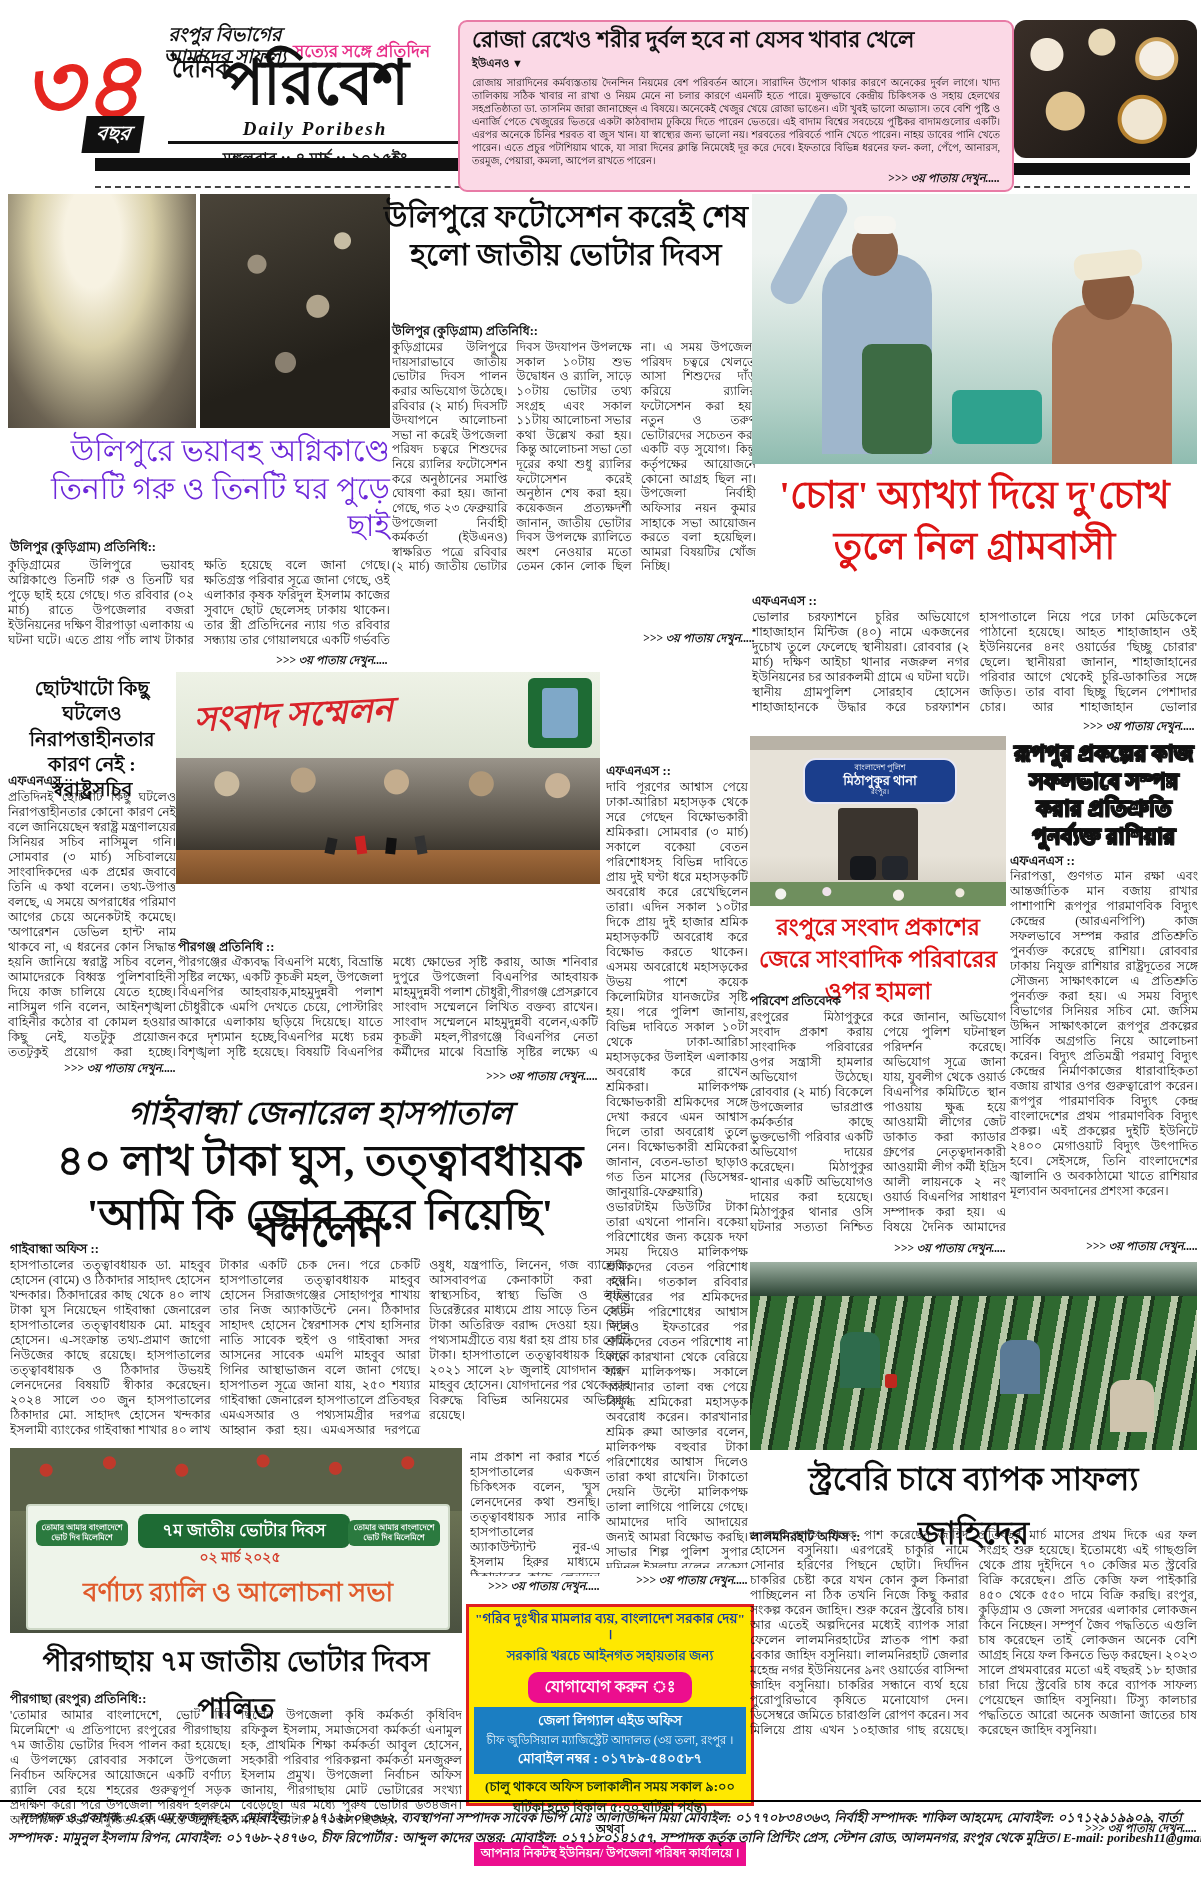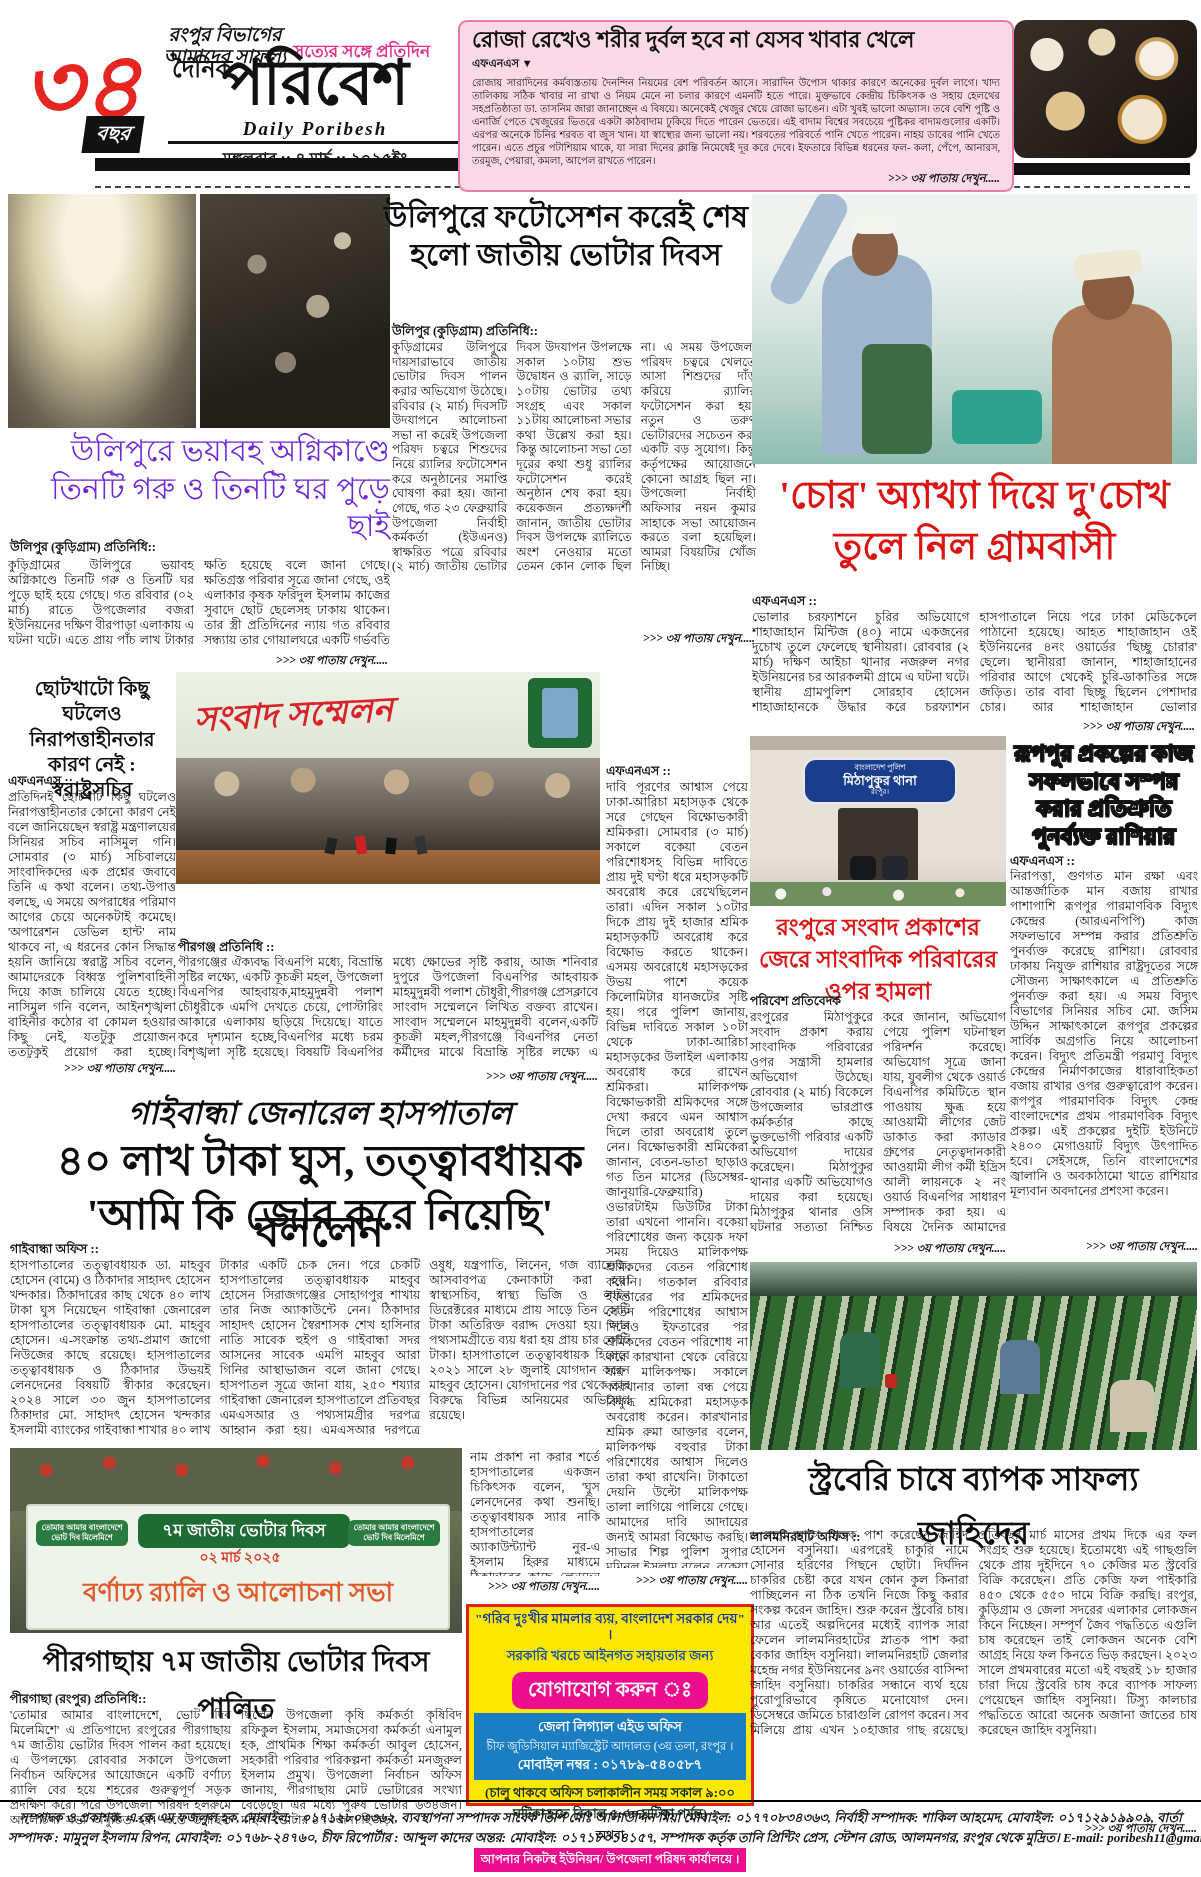--- a/index.html
+++ b/index.html
@@ -32,21 +32,21 @@
   .dashed{border-top:2px dashed #444;}
   
   .rmd-box{background:#fbd9e6;border:2px solid #e87ba6;border-radius:9px;padding:6px 12px;}
   .rmd-h{font-size:22px;font-weight:900;line-height:1.12;}
   .rmd-by{font-size:11px;font-weight:bold;margin-top:2px;}
   .rmd-body{font-size:10px;line-height:1.3;text-align:justify;height:94px;overflow:hidden;margin-top:2px;}
   
   .ad-box{background:#ffe800;border:3px solid #e02020;padding:4px 5px;text-align:center;}
   .ad-l1{color:#15399e;font-weight:900;font-size:13.5px;line-height:1.2;}
   .ad-l2{color:#1553a0;font-weight:900;font-size:13.5px;margin-top:2px;}
-  .ad-contact{background:#ec0e8e;color:#fff;font-weight:900;font-size:20px;border-radius:10px;
+  .ad-contact{background:#ec0e8e;color:#fff;font-weight:900;font-size:16px;border-radius:10px;
               display:inline-block;padding:2px 16px;margin-top:4px;}
   .ad-office{background:#1b7ec2;color:#fff;margin-top:4px;padding:3px 2px;}
   .ad-o1{font-size:13.5px;font-weight:bold;}
   .ad-o2{font-size:11.5px;line-height:1.25;}
   .ad-o3{font-size:13.5px;font-weight:bold;}
   .ad-hours{font-size:13px;font-weight:bold;color:#102a12;margin-top:3px;}
   .ad-or{font-size:12px;font-weight:bold;margin-top:1px;}
   .ad-bottom{background:#ec0e8e;color:#fff;font-weight:bold;font-size:12px;margin-top:2px;padding:2px 1px;}
   .outline-h{color:#fff;-webkit-text-stroke:1.2px #111;text-shadow:0 0 1px #111,1px 1px 0 #111,-1px -1px 0 #111,1px -1px 0 #111,-1px 1px 0 #111;
              font-weight:900;}
@@ -78,21 +78,21 @@
   <div class="abs logo-rule" style="left:168px;top:141px;width:294px;"></div>
   <div class="abs date-line ctr" style="left:165px;top:146px;width:300px;">মঙ্গলবার :: ৪ মার্চ :: ২০২৫ইং</div>
 
   <div class="abs bar" style="left:95px;top:158px;width:393px;height:13px;"></div>
   <div class="abs section-label ctr" style="left:492px;top:140px;width:165px;">শেষের পাতা</div>
   <div class="abs bar" style="left:1012px;top:163px;width:178px;height:12px;"></div>
   <div class="abs dashed" style="left:95px;top:186px;width:1095px;"></div>
 
   <div class="abs rmd-box" style="left:458px;top:20px;width:528px;height:156px;">
     <div class="rmd-h">রোজা রেখেও শরীর দুর্বল হবে না যেসব খাবার খেলে</div>
-    <div class="rmd-by">এফএনএস ▼</div>
+    <div class="rmd-by">ইউএনও ▼</div>
     <div class="rmd-body">রোজায় সারাদিনের কর্মব্যস্ততায় দৈনন্দিন নিয়মের বেশ পরিবর্তন আসে। সারাদিন উপোস থাকার কারণে অনেকের দুর্বল লাগে। খাদ্য তালিকায় সঠিক খাবার না রাখা ও নিয়ম মেনে না চলার কারণে এমনটি হতে পারে। মুক্তভাবে কেন্দ্রীয় চিকিৎসক ও সহায় হেলথের সহপ্রতিষ্ঠাতা ডা. তাসনিম জারা জানাচ্ছেন এ বিষয়ে। অনেকেই খেজুর খেয়ে রোজা ভাঙেন। এটা খুবই ভালো অভ্যাস। তবে বেশি পুষ্টি ও এনার্জি পেতে খেজুরের ভিতরে একটা কাঠবাদাম ঢুকিয়ে দিতে পারেন ভেতরে। এই বাদাম বিশ্বের সবচেয়ে পুষ্টিকর বাদামগুলোর একটি। এরপর অনেকে চিনির শরবত বা জুস খান। যা স্বাস্থ্যের জন্য ভালো নয়। শরবতের পরিবর্তে পানি খেতে পারেন। নাহয় ডাবের পানি খেতে পারেন। এতে প্রচুর পটাশিয়াম থাকে, যা সারা দিনের ক্লান্তি নিমেষেই দূর করে দেবে। ইফতারে বিভিন্ন ধরনের ফল- কলা, পেঁপে, আনারস, তরমুজ, পেয়ারা, কমলা, আপেল রাখতে পারেন।</div>
     <div class="more">&gt;&gt;&gt; ৩য় পাতায় দেখুন.....</div>
   </div>
   <div class="abs photo" style="left:1014px;top:20px;width:183px;height:138px;border-radius:12px;
        background:
          radial-gradient(circle at 18% 25%, #f2e8d8 0 16px, rgba(0,0,0,0) 17px),
          radial-gradient(circle at 48% 16%, #e8d9b8 0 13px, rgba(0,0,0,0) 14px),
          radial-gradient(circle at 78% 28%, #f5efe5 0 17px, #caa05a 18px 21px, rgba(0,0,0,0) 22px),
          radial-gradient(circle at 28% 66%, #e0c490 0 19px, rgba(0,0,0,0) 20px),
          radial-gradient(circle at 70% 72%, #f0e6d2 0 20px, #b5812f 21px 24px, rgba(0,0,0,0) 25px),

